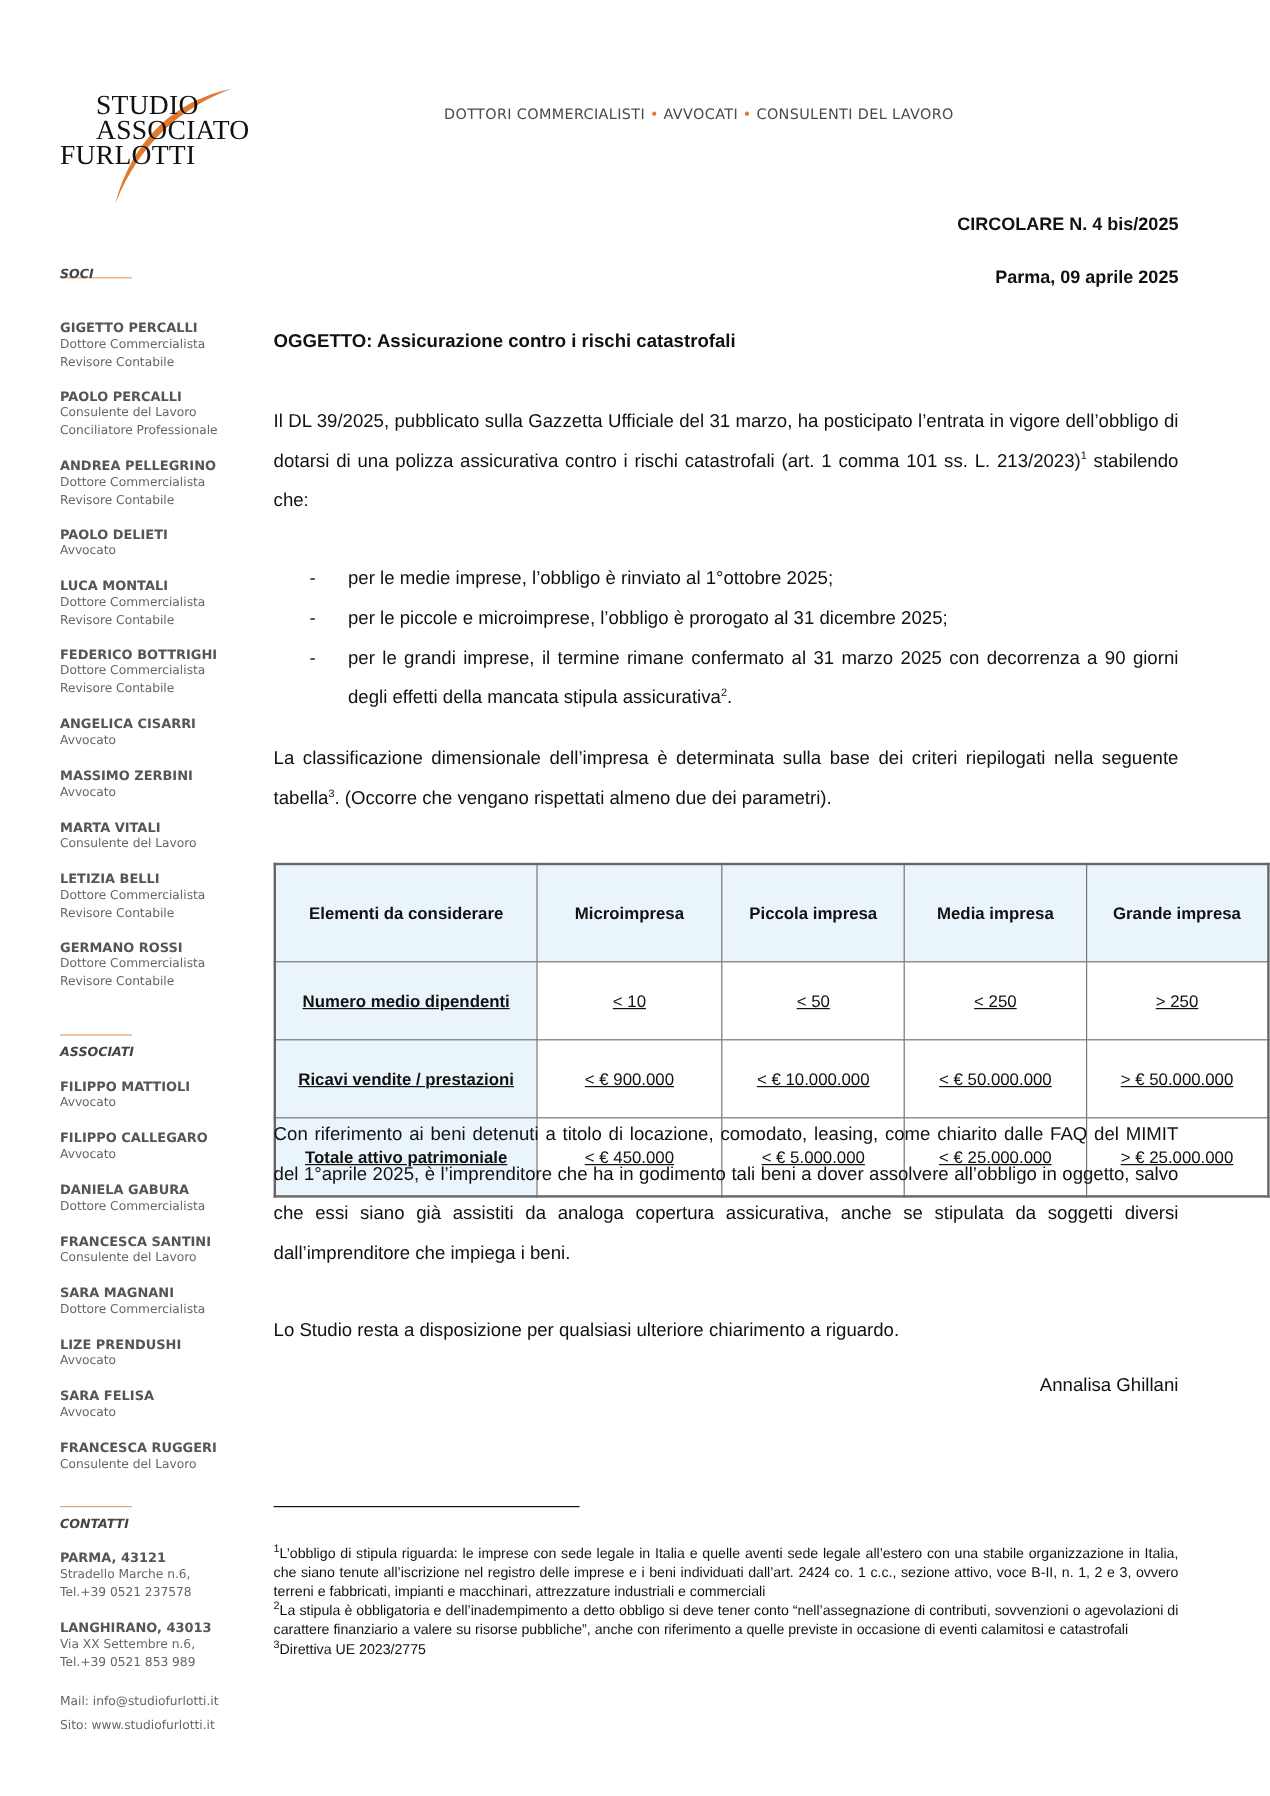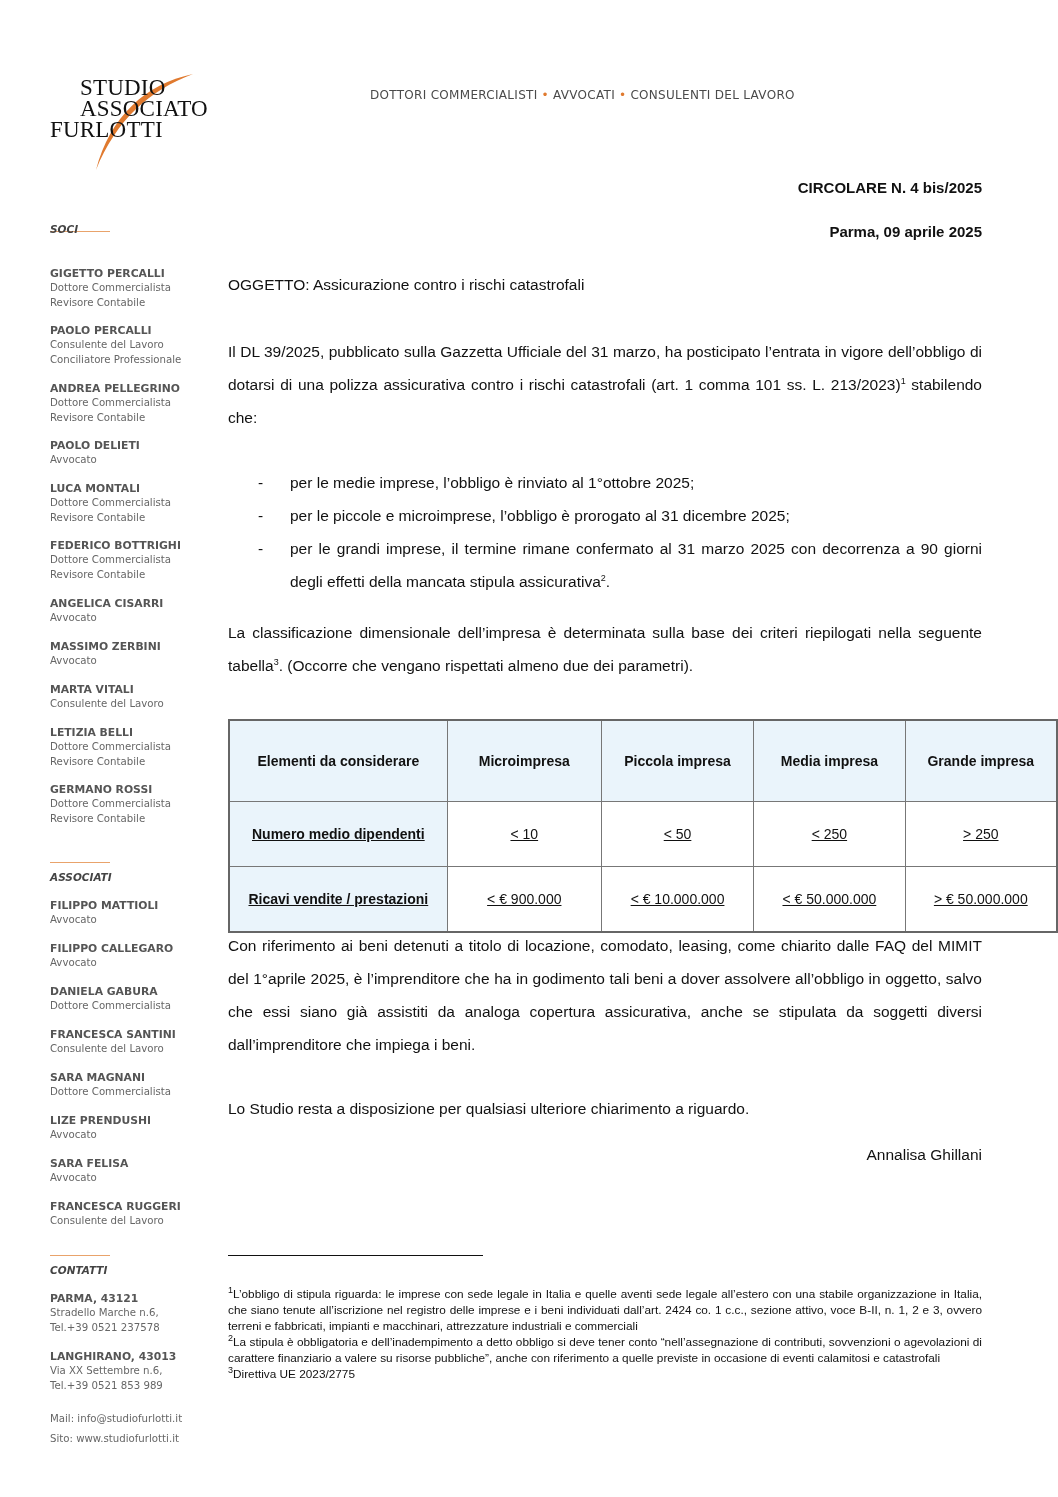--- a/index.html
+++ b/index.html
@@ -20,21 +20,21 @@
   .person { position: absolute; left: 50px; }
   .person .nm { font-family: "DejaVu Sans", sans-serif; font-weight: bold; font-size: 10.8px; color: #555; line-height: 14px; white-space: nowrap; }
   .person .rl { font-family: "DejaVu Sans", sans-serif; font-size: 10.2px; color: #666; line-height: 14.5px; white-space: nowrap; }
   .contact-line { position: absolute; left: 50px; font-family: "DejaVu Sans", sans-serif; font-size: 10.2px; color: #666; white-space: nowrap; }
 
   
   .circ { position: absolute; right: 76px; top: 179px; font-weight: bold; font-size: 15px; color: #111; text-align: right; }
   .date { position: absolute; right: 76px; top: 223px; font-weight: bold; font-size: 15px; color: #111; }
 
   .main { position: absolute; left: 228px; width: 754px; font-size: 15.5px; color: #111; }
-  .oggetto { top: 276px; font-weight: normal; }
+  .oggetto { top: 276px; font-weight: bold; }
   .para { text-align: justify; line-height: 33px; }
   .p1 { top: 335px; }
   sup { font-size: 9px; vertical-align: super; line-height: 0; }
 
   .bullets { position: absolute; left: 228px; top: 466px; width: 754px; font-size: 15.5px; }
   .bullet { position: relative; padding-left: 62px; line-height: 33px; text-align: justify; }
   .bullet .dash { position: absolute; left: 30px; top: 0; }
   .p2 { top: 616px; }
 
   
@@ -220,20 +220,27 @@
     <td>&lt; 250</td>
     <td>&gt; 250</td>
   </tr>
   <tr>
     <td class="lbl">Ricavi vendite / prestazioni</td>
     <td>&lt; € 900.000</td>
     <td>&lt; € 10.000.000</td>
     <td>&lt; € 50.000.000</td>
     <td>&gt; € 50.000.000</td>
   </tr>
+  <tr>
+    <td class="lbl">Totale attivo patrimoniale</td>
+    <td>&lt; € 450.000</td>
+    <td>&lt; € 5.000.000</td>
+    <td>&lt; € 25.000.000</td>
+    <td>&gt; € 25.000.000</td>
+  </tr>
 </tbody>
   </table>
 
 <div class="main para p3">Con riferimento ai beni detenuti a titolo di locazione, comodato, leasing, come chiarito dalle FAQ del MIMIT del 1°aprile 2025, è l’imprenditore che ha in godimento tali beni a dover assolvere all’obbligo in oggetto, salvo che essi siano già assistiti da analoga copertura assicurativa, anche se stipulata da soggetti diversi dall’imprenditore che impiega i beni.</div>
 <div class="main p4">Lo Studio resta a disposizione per qualsiasi ulteriore chiarimento a riguardo.</div>
 <div class="sign">Annalisa Ghillani</div>
 
 <div class="fn-rule"></div>
 <div class="footnotes">
   <div class="fn"><sup>1</sup><span>L’obbligo di stipula riguarda: le imprese con sede legale in Italia e quelle aventi sede legale all’estero con una stabile organizzazione in Italia, che siano tenute all’iscrizione nel registro delle imprese e i beni individuati dall’art. 2424 co. 1 c.c., sezione attivo, voce B-II, n. 1, 2 e 3, ovvero terreni e fabbricati, impianti e macchinari, attrezzature industriali e commerciali</span></div>

